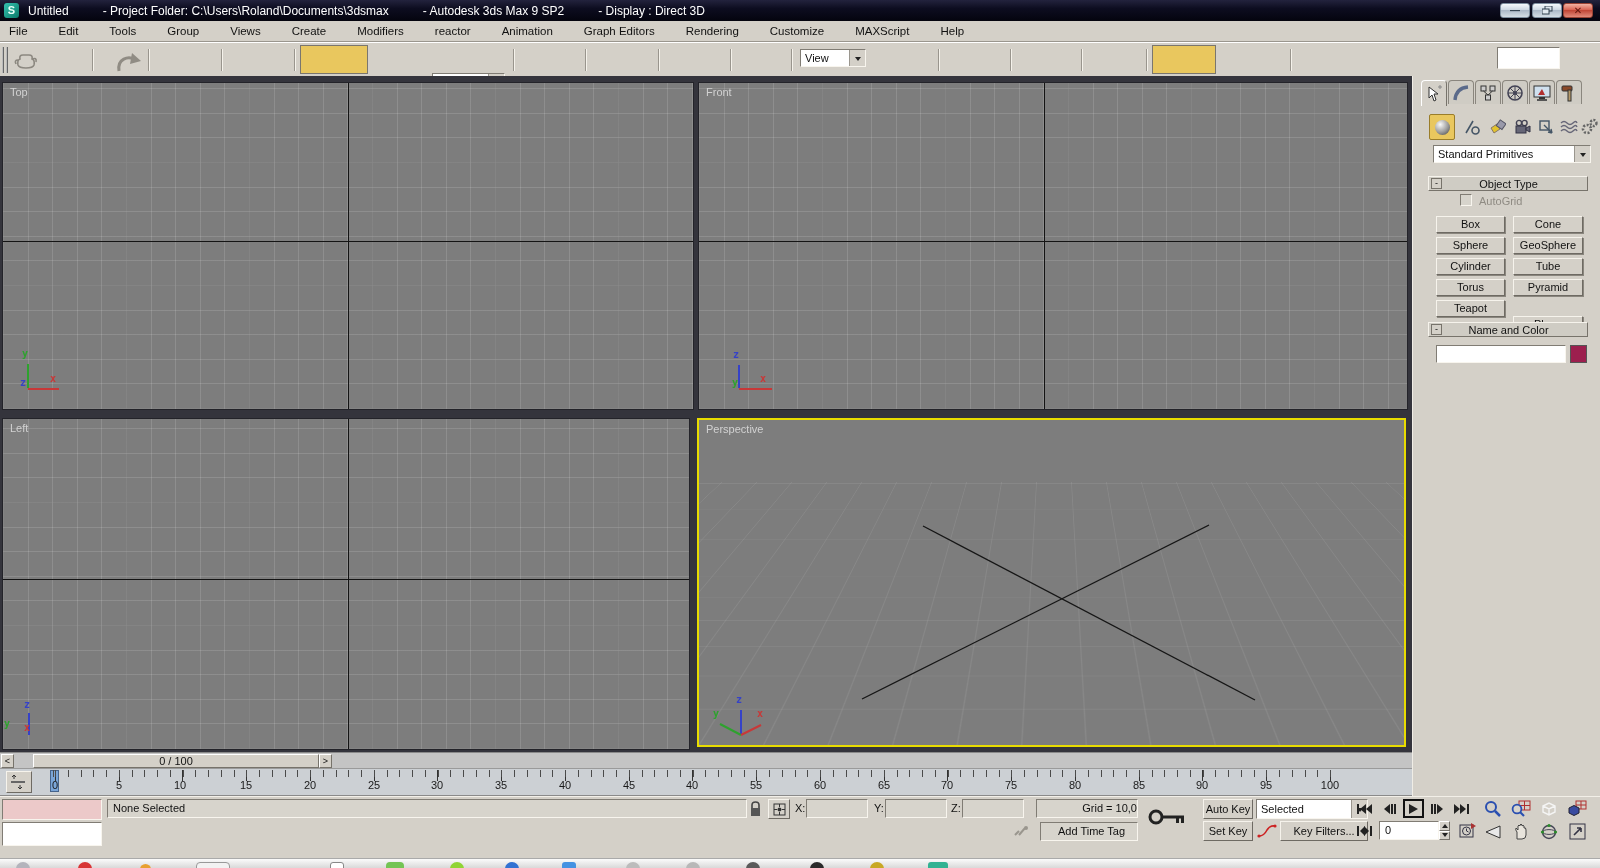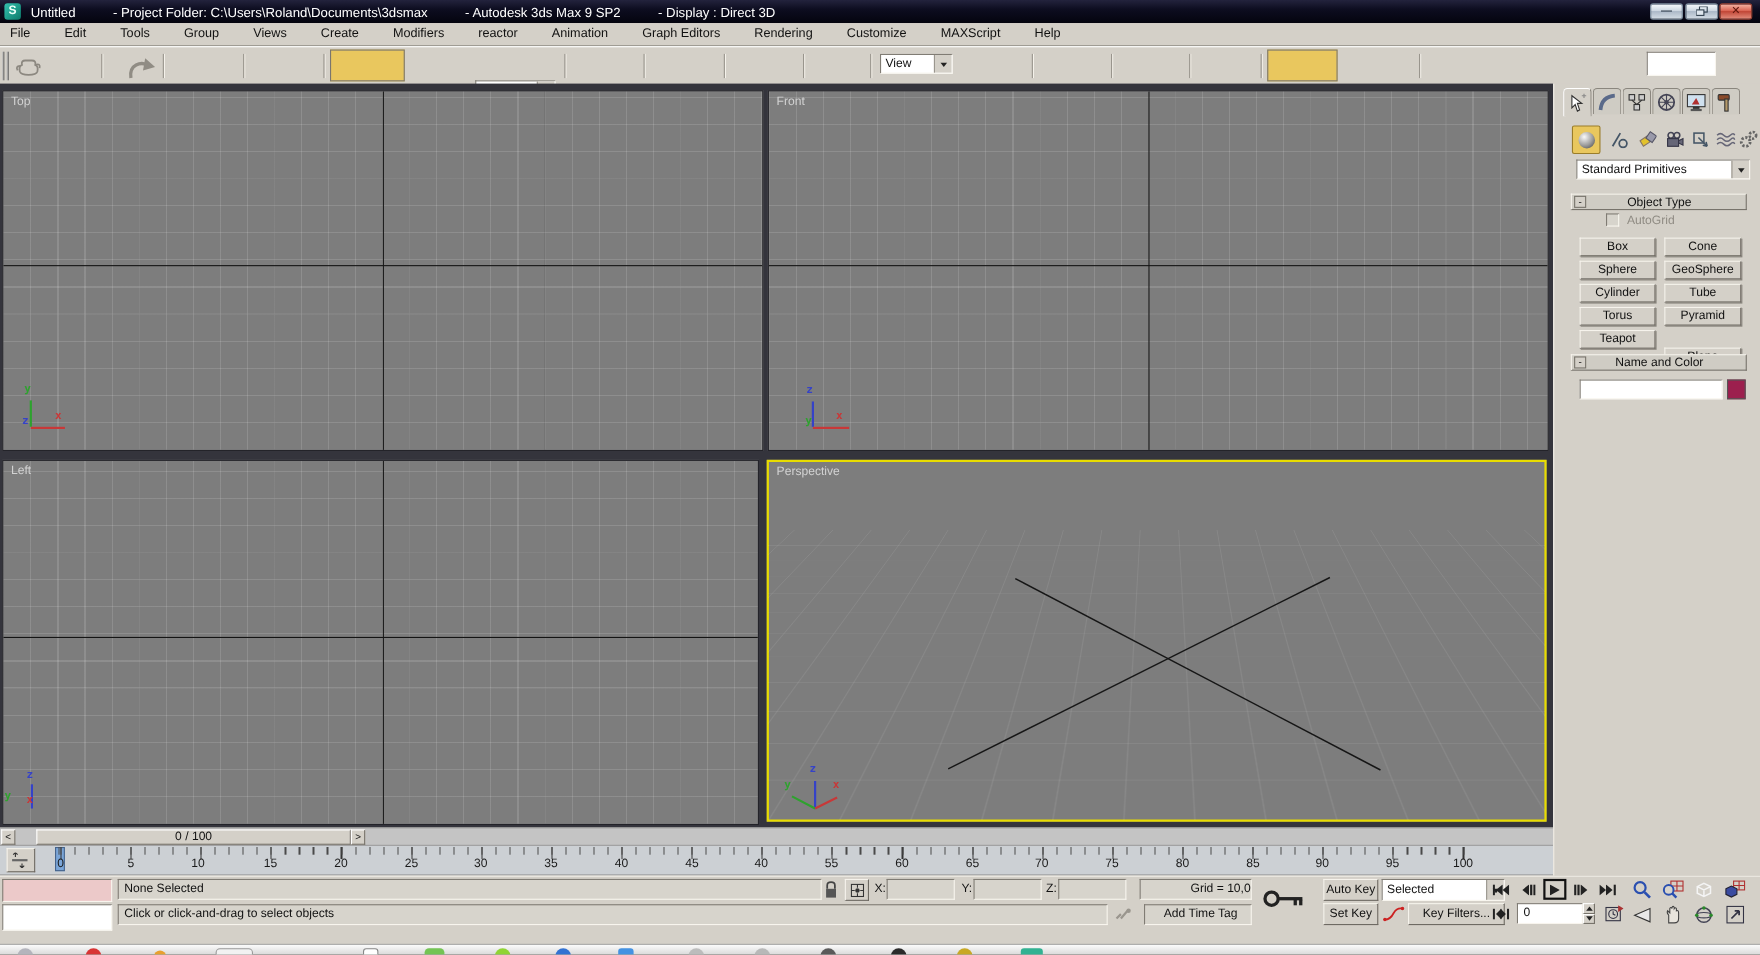--- a/index.html
+++ b/index.html
@@ -304,21 +304,20 @@
     <span class="tick-label" style="left:1202px;">90</span>
     <span class="tick-label" style="left:1266px;">95</span>
     <span class="tick-label" style="left:1330px;">100</span>
   </div>
 
   <div class="abs" id="status-bar">
     <div class="abs sunken" style="left:2px;top:2px;width:100px;height:21px;background:#ecc9c9;"></div>
     <div class="abs sunken" style="left:2px;top:25px;width:100px;height:24px;background:#fff;"></div>
 
     <div class="abs sunken fld" style="left:107px;top:2px;width:640px;"><span>None Selected</span></div>
-    <div class="abs sunken fld" style="left:107px;top:25px;width:900px;"><span>Click or click-and-drag to select objects</span></div>
     <div class="abs" style="left:1013px;top:28px;">
       <svg width="16" height="14">
           <path d="M2,10 L6,6 M6,10 L12,3" stroke="#9a968e" stroke-width="2"></path>
           <circle cx="13" cy="3" r="2" fill="#9a968e"></circle>
         </svg>
     </div>
 
     <div class="abs" style="left:749px;top:4px;">
       <svg width="13" height="16">
           <path d="M3,7 L3,4 Q3,1 6.5,1 Q10,1 10,4 L10,7" fill="none" stroke="#444" stroke-width="1.6"></path>

